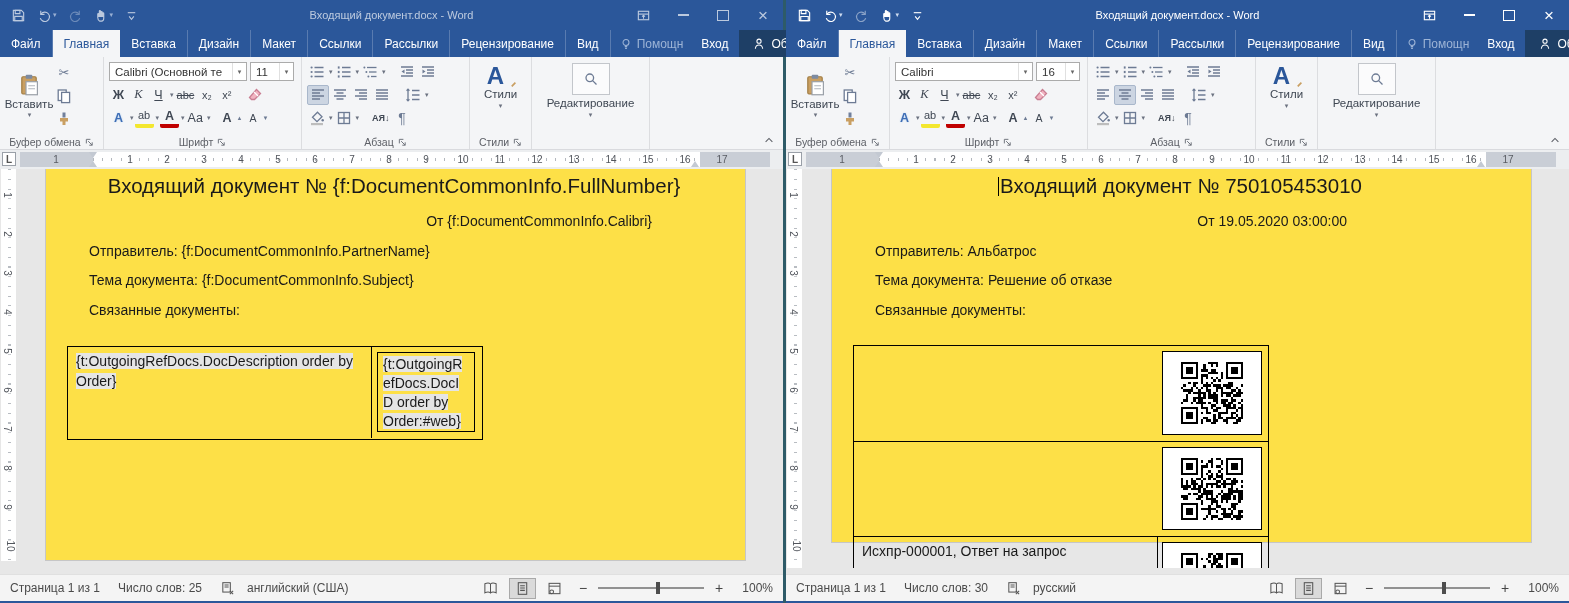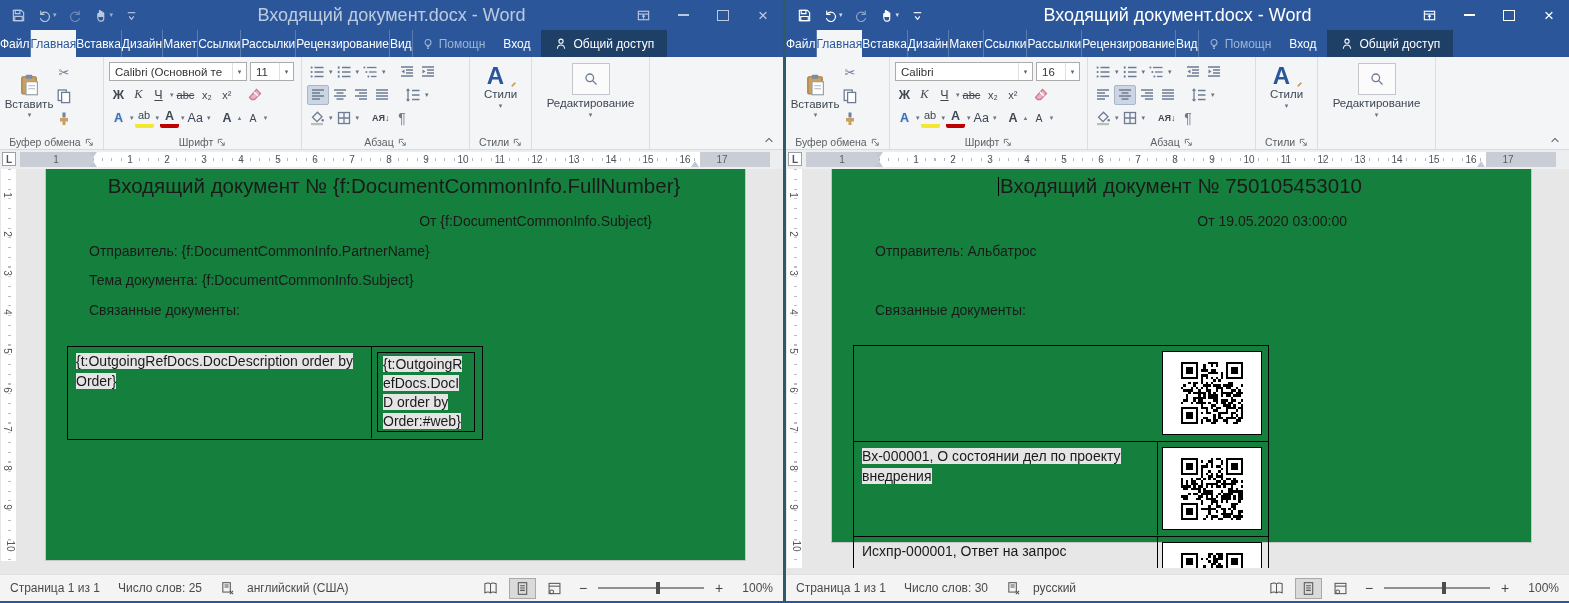--- a/index.html
+++ b/index.html
@@ -7,30 +7,30 @@
   .window{position:absolute;top:0;width:783px;height:603px;background:#f4f5f7;display:flex;flex-direction:column;border-bottom:2px solid #2b579a;box-sizing:border-box}
   #win-left{left:0}
   #win-right{left:786px}
   
   .titlebar{height:30px;background:#2b579a;display:flex;align-items:center;color:#fff;flex:none;position:relative}
   .qat{display:flex;align-items:center;padding-left:7px;gap:3px;z-index:2}
   .qbtn{display:flex;align-items:center;gap:1px;padding:2px 4px}
   .qbtn.dimmed{opacity:.45}
   .qcaret{font-size:7px;color:#cfdcf0}
   .qic{width:15px;height:15px;stroke:#fff;fill:none;stroke-width:1.2}
-  .win-title{position:absolute;left:0;right:0;text-align:center;font-size:18px;pointer-events:none}
+  .win-title{position:absolute;left:0;right:0;text-align:center;font-size:11px;pointer-events:none}
   .winctl{margin-left:auto;display:flex;z-index:2}
   .wbtn{width:40px;height:30px;display:flex;align-items:center;justify-content:center}
   .mini{width:11px;height:1.5px;background:#fff}
   .maxi{width:10px;height:9px;border:1.5px solid #fff}
   .closex{font-size:17px;line-height:1;color:#fff}
   .inactive .qat,.inactive .win-title,.inactive .winctl{opacity:.68}
   
   .tabrow{height:27px;background:#2b579a;display:flex;align-items:stretch;color:#fff;font-size:12px;flex:none}
-  .tab{display:flex;align-items:center;padding:0 0;border-right:1px solid rgba(255,255,255,.22);white-space:nowrap}
+  .tab{display:flex;align-items:center;padding:0 11px;border-right:1px solid rgba(255,255,255,.22);white-space:nowrap}
   .tab.active{background:#f4f5f7;color:#2b579a;border-right:none}
   .helptab{color:#9db4d6;display:flex;align-items:center;gap:4px;padding:0 8px;white-space:nowrap}
   .signintab{display:flex;align-items:center;padding:0 10px;white-space:nowrap}
   .sharetab{background:#1e3f66;display:flex;align-items:center;gap:6px;padding:0 13px;white-space:nowrap}
   .tic{width:14px;height:14px;fill:none;stroke:#fff;stroke-width:1.2}
   .tic.bulb{stroke:#9db4d6}
   
   .ribbon{flex:none;height:92px;background:#f4f5f7;border-bottom:1px solid #d9dade;display:flex;position:relative}
   .rgroup{display:flex;flex-direction:column;border-right:1px solid #dcdde0;position:relative;padding:3px 5px 18px 5px;box-sizing:border-box}
   .glabel{position:absolute;left:0;right:0;bottom:1px;text-align:center;font-size:10.5px;color:#5c5f66;display:flex;justify-content:center;align-items:center;gap:4px}
@@ -75,21 +75,21 @@
   .tri{position:absolute;width:0;height:0;z-index:3}
   .tri.first{left:69px;top:0;border-left:4.5px solid transparent;border-right:4.5px solid transparent;border-top:6px solid #c3c9d2}
   .tri.hang{left:69px;bottom:0;border-left:4.5px solid transparent;border-right:4.5px solid transparent;border-bottom:6px solid #c3c9d2}
   .tri.rightind{left:671px;bottom:0;border-left:4.5px solid transparent;border-right:4.5px solid transparent;border-bottom:6px solid #c3c9d2}
   
   .docarea{flex:1;position:relative;overflow:hidden;background:#e7e7e7}
   .v-ruler{position:absolute;left:0;top:0;bottom:0;width:17px;z-index:4;background:#e7e7e7}
   .v-white{position:absolute;left:1px;right:1px;top:0;background:#fff}
   .v-white::after{content:'';position:absolute;top:0;bottom:0;left:7px;width:3px;background:repeating-linear-gradient(180deg,#9aa0a8 0 1px,transparent 1px 9.75px);opacity:.7}
   .vnum{position:absolute;left:3px;font-size:10px;color:#51555c;transform:rotate(90deg);z-index:2;background:#fff;line-height:10px}
-  .page{position:absolute;left:45px;width:701px;top:0;background:#15803d;border:1px solid #c6c6c6;border-top:none;box-sizing:border-box;color:#1a1a1a}
+  .page{position:absolute;left:45px;width:701px;top:0;background:#fde047;border:1px solid #c6c6c6;border-top:none;box-sizing:border-box;color:#1a1a1a}
   .doc-el{position:absolute;font-size:14px;line-height:19px}
   .doc-title{top:5px;left:43px;right:46px;text-align:center;font-size:20.5px;line-height:24px;white-space:nowrap}
   .caret{display:inline-block;width:1px;height:19px;background:#000;margin-right:1px;vertical-align:-3px}
   .shade{background:#e5e5e5;box-decoration-break:clone;-webkit-box-decoration-break:clone}
   .tbl{position:absolute;border:1.5px solid #000;box-sizing:border-box}
   .tcell{position:absolute;box-sizing:border-box;padding:4px 8px;font-size:14px;line-height:20px}
   .tcell.c1{border-right:1.5px solid #000}
   .trow{position:absolute;left:0;right:0;border-bottom:1.5px solid #000;box-sizing:border-box}
   .trow:last-child{border-bottom:none}
   .innerbox{position:absolute;left:5px;top:5px;right:6px;bottom:6px;border:1.5px solid #000;padding:2px 5px;overflow:hidden;line-height:19px;font-size:14px;overflow-wrap:anywhere;box-sizing:border-box}
@@ -549,21 +549,21 @@
           <span class="vnum" style="top: 177px;">5</span>
           <span class="vnum" style="top: 216px;">6</span>
           <span class="vnum" style="top: 255px;">7</span>
           <span class="vnum" style="top: 294px;">8</span>
           <span class="vnum" style="top: 333px;">9</span>
           <span class="vnum" style="top: 372px;">10</span>
         </div>
       </div>
     <div class="page" style="height:392px">
       <div class="doc-el doc-title"><span>Входящий документ № {f:DocumentCommonInfo.FullNumber}</span></div>
-      <div class="doc-el" style="top:43px;right:93px;text-align:right">От {f:DocumentCommonInfo.Subject}</div>
+      <div class="doc-el" style="top:43px;right:93px;text-align:right">От {f:DocumentCommonInfo.Calibri}</div>
       <div class="doc-el" style="top:73px;left:43px">Отправитель: {f:DocumentCommonInfo.PartnerName}</div>
       <div class="doc-el" style="top:102px;left:43px">Тема документа: {f:DocumentCommonInfo.Subject}</div>
       <div class="doc-el" style="top:132px;left:43px">Связанные документы:</div>
       <div class="tbl" style="top:177px;left:21px;width:416px;height:94px">
         <div class="tcell c1" style="left:0;top:0;width:304px;height:91px"><span class="shade">{t:OutgoingRefDocs.DocDescription order by Order}</span></div>
         <div class="tcell" style="left:304px;top:0;width:109px;height:91px;padding:0">
           <div class="innerbox"><span class="shade">{t:OutgoingRefDocs.DocID order by Order:#web}</span></div>
         </div>
       </div>
     </div>
@@ -902,20 +902,21 @@
           <span class="vnum" style="top: 255px;">7</span>
           <span class="vnum" style="top: 294px;">8</span>
           <span class="vnum" style="top: 333px;">9</span>
           <span class="vnum" style="top: 372px;">10</span>
         </div>
       </div>
     <div class="page" style="height:374px">
       <div class="doc-el doc-title"><span class="caret"></span><span>Входящий документ № 750105453010</span></div>
       <div class="doc-el" style="top:43px;right:184px;text-align:center">От 19.05.2020 03:00:00</div>
       <div class="doc-el" style="top:73px;left:43px">Отправитель: Альбатрос</div>
+      <div class="doc-el" style="top:102px;left:43px">Тема документа: Решение об отказе</div>
       <div class="doc-el" style="top:132px;left:43px">Связанные документы:</div>
       <div class="tbl" style="top:176px;left:21px;width:416px;height:223px;border-bottom:none;overflow:hidden">
         <div class="trow" style="top:0;height:96px">
           <div class="tcell" style="left:304px;top:0;width:109px;height:94px;padding:0">
               <div class="qrbox">
                 <svg viewBox="0 0 25 25" width="62" height="62" shape-rendering="crispEdges">
                   <g fill="#000">
                     <rect x="11" y="0" width="1" height="1"></rect>
                     <rect x="12" y="0" width="1" height="1"></rect>
                     <rect x="13" y="0" width="1" height="1"></rect>
@@ -1131,21 +1132,20 @@
                   <rect x="19" y="1" width="5" height="5" fill="#fff"></rect>
                   <rect x="20" y="2" width="3" height="3" fill="#000"></rect>
                   <rect x="0" y="18" width="7" height="7" fill="#000"></rect>
                   <rect x="1" y="19" width="5" height="5" fill="#fff"></rect>
                   <rect x="2" y="20" width="3" height="3" fill="#000"></rect>
                 </svg>
               </div>
             </div>
         </div>
         <div class="trow" style="top:96px;height:95px">
-          <div class="tcell c1" style="left:0;top:0;width:304px;height:93px"><span class="shade">Вх-000001, О состоянии дел по проекту внедрения</span></div>
           <div class="tcell" style="left:304px;top:0;width:109px;height:93px;padding:0">
               <div class="qrbox">
                 <svg viewBox="0 0 25 25" width="62" height="62" shape-rendering="crispEdges">
                   <g fill="#000">
                     <rect x="12" y="0" width="1" height="1"></rect>
                     <rect x="14" y="0" width="1" height="1"></rect>
                     <rect x="15" y="0" width="1" height="1"></rect>
                     <rect x="8" y="1" width="1" height="1"></rect>
                     <rect x="11" y="1" width="1" height="1"></rect>
                     <rect x="12" y="1" width="1" height="1"></rect>

